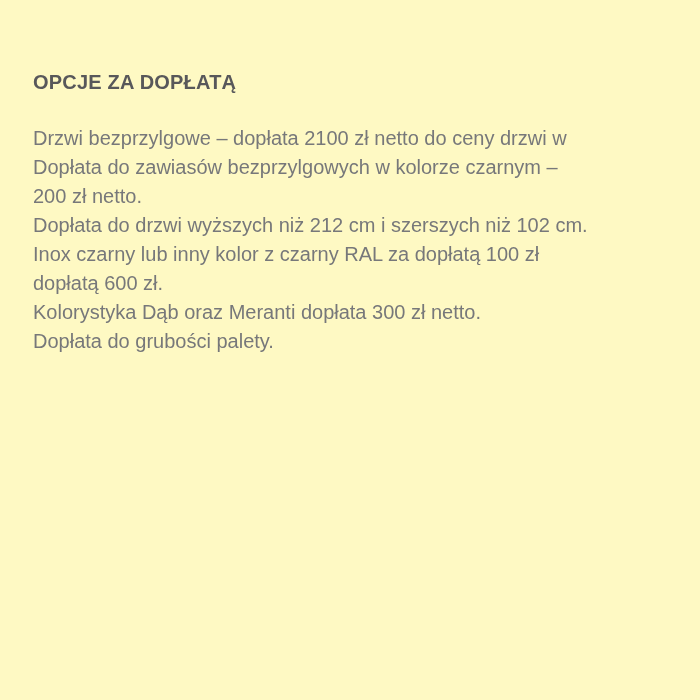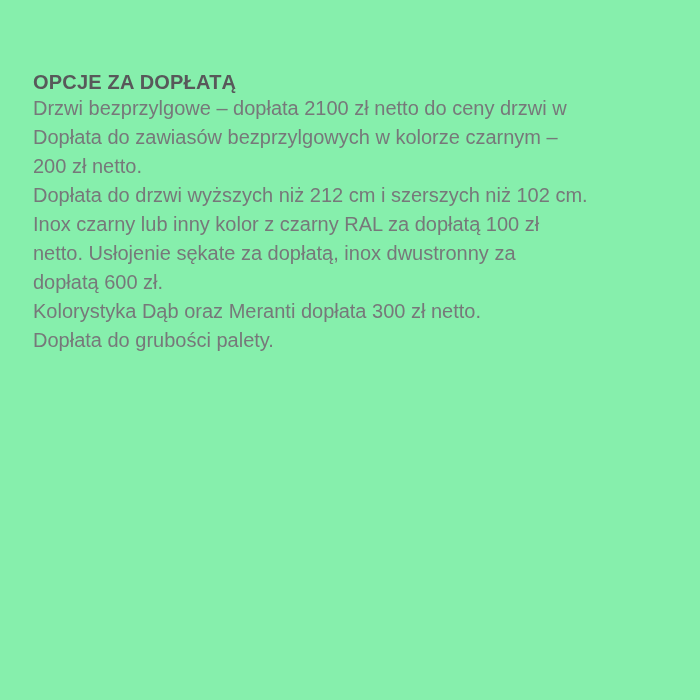--- a/index.html
+++ b/index.html
@@ -11,31 +11,32 @@
     width: 700px;
     height: 700px;
     overflow: hidden;
     font-family: "Liberation Sans", "DejaVu Sans", sans-serif;
   }
   .page {
     box-sizing: border-box;
     width: 700px;
     height: 700px;
     padding: 71px 40px 0 33px;
-    background: #86efac;
+    background: #fef9c3;
   }
   .section-title {
     margin: 0;
     font-size: 20px;
     line-height: 23px;
     font-weight: 700;
     letter-spacing: 0.2px;
     color: #58585a;
   }
   .body-text {
+    margin-top: 30px;
     font-size: 20px;
     line-height: 29px;
     font-weight: 400;
     color: #77787a;
     max-width: 620px;
   }
   .text-line {
     white-space: nowrap;
   }
 </style>
@@ -44,18 +45,17 @@
 
 <div class="page">
   <h2 class="section-title">OPCJE ZA DOPŁATĄ</h2>
 
   <div class="body-text">
     <div class="text-line">Drzwi bezprzylgowe – dopłata 2100 zł netto do ceny drzwi w</div>
     <div class="text-line">Dopłata do zawiasów bezprzylgowych w kolorze czarnym –</div>
     <div class="text-line">200 zł netto.</div>
     <div class="text-line">Dopłata do drzwi wyższych niż 212 cm i szerszych niż 102 cm.</div>
     <div class="text-line">Inox czarny lub inny kolor z czarny RAL za dopłatą 100 zł</div>
-    <div class="text-line">netto. Usłojenie sękate za dopłatą, inox dwustronny za</div>
     <div class="text-line">dopłatą 600 zł.</div>
     <div class="text-line">Kolorystyka Dąb oraz Meranti dopłata 300 zł netto.</div>
     <div class="text-line">Dopłata do grubości palety.</div>
   </div>
 </div>
 
 </body></html>

